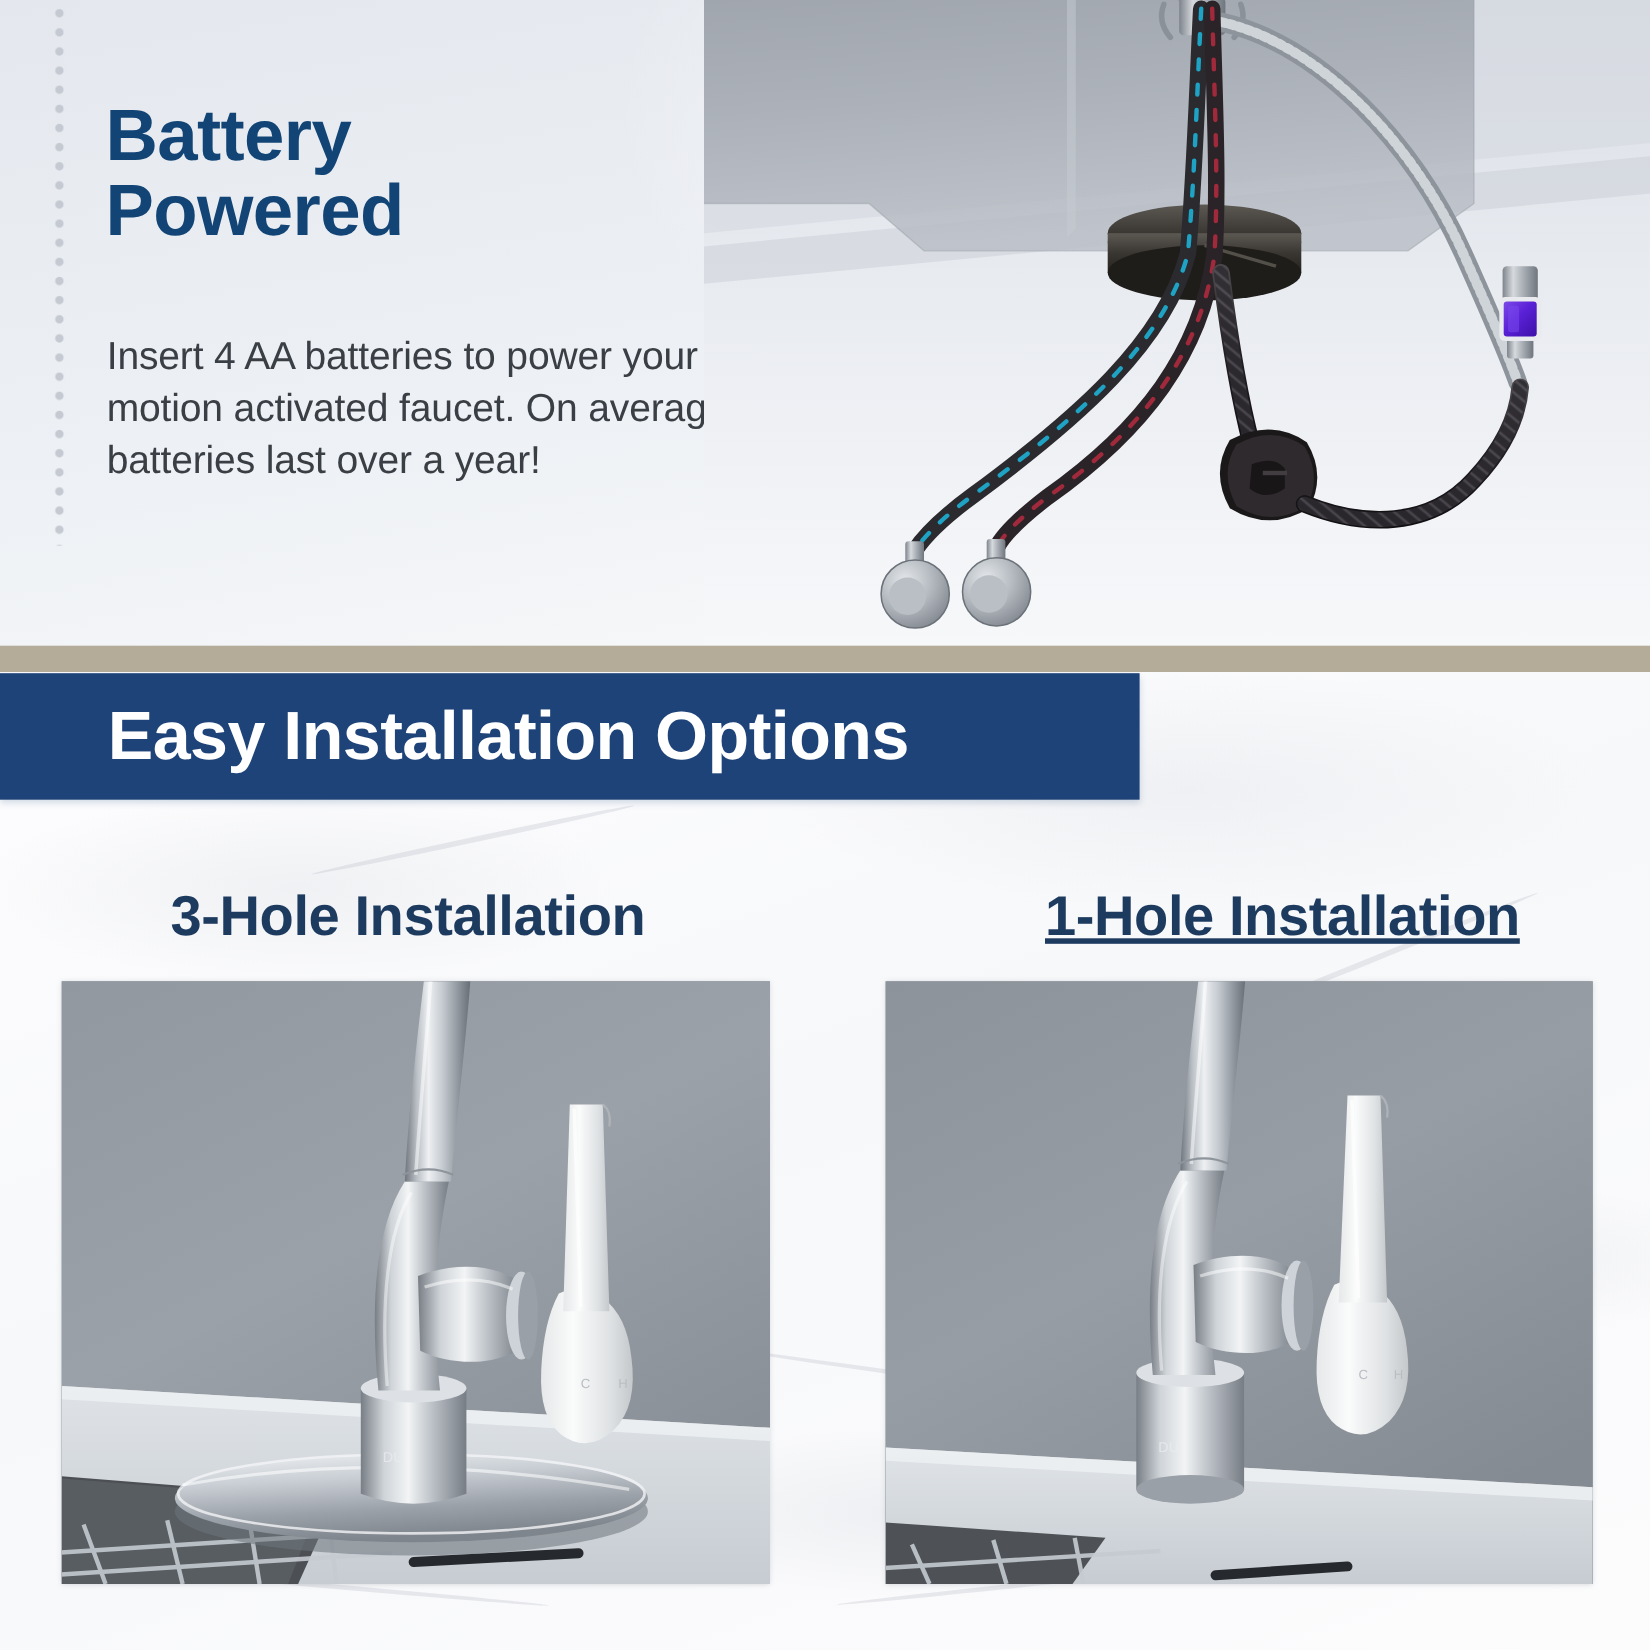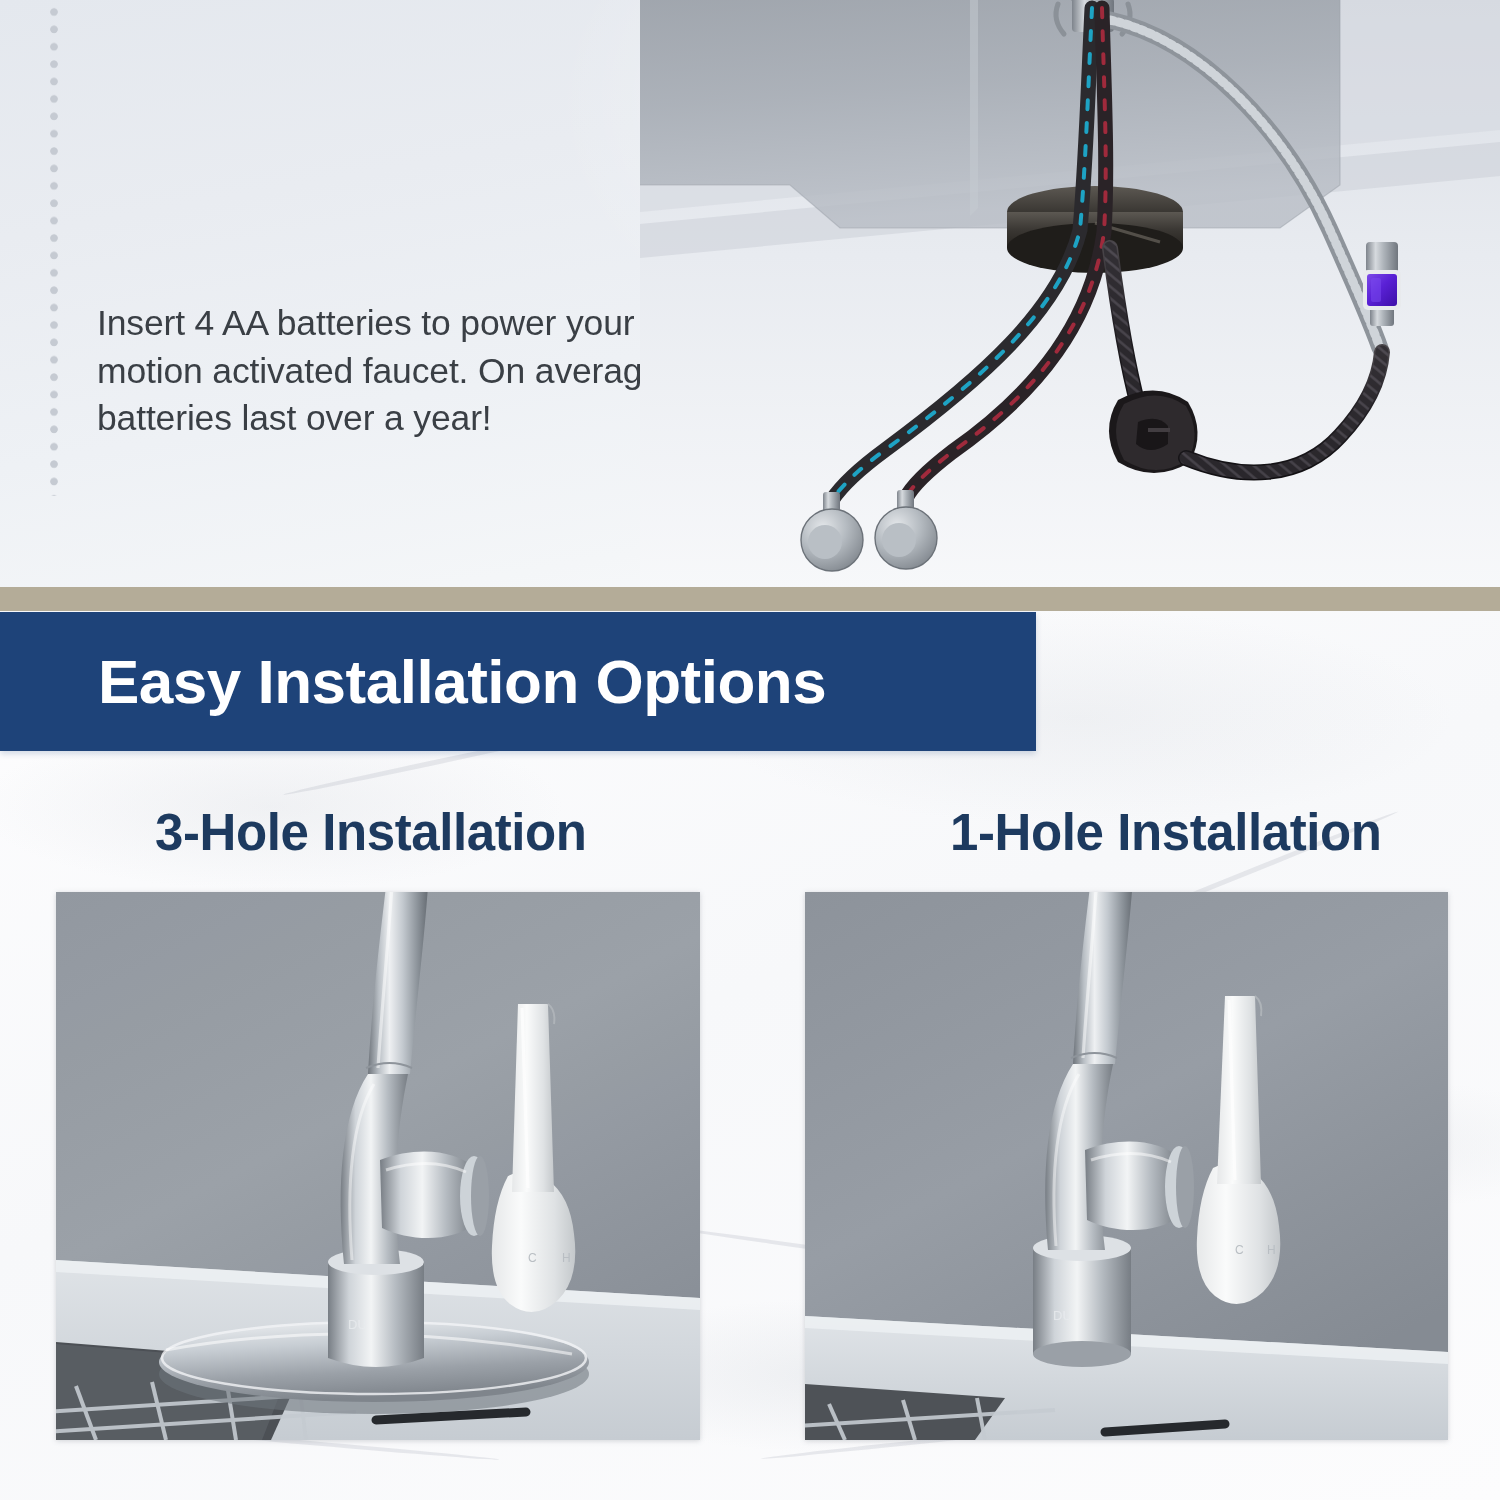--- a/index.html
+++ b/index.html
@@ -59,55 +59,61 @@
       radial-gradient(ellipse 420px 120px at 18% 22%, rgba(196,201,208,.20) 0%, rgba(196,201,208,0) 70%),
       radial-gradient(ellipse 520px 150px at 72% 12%, rgba(190,196,204,.17) 0%, rgba(190,196,204,0) 72%),
       radial-gradient(ellipse 360px 110px at 55% 86%, rgba(188,194,203,.20) 0%, rgba(188,194,203,0) 70%),
       radial-gradient(ellipse 300px 90px at 92% 60%, rgba(192,198,206,.15) 0%, rgba(192,198,206,0) 72%),
       linear-gradient(160deg,#fdfdfe 0%, #f7f8fa 45%, #fcfcfd 100%);
   }
   .vein{ position:absolute; background:rgba(172,179,190,.26); border-radius:50%; }
 
   
   .banner{
-    position:absolute; left:0; top:1px; width:1036px; height:139px;
+    position:absolute; left:0; top:1px; width:1036px; height:115px;
     background:#1e4379;
     box-shadow:0 3px 6px rgba(30,67,121,.18);
     display:flex; align-items:center;
   }
   .banner-text{
     margin-left:98px; color:#ffffff; font-size:62px; font-weight:700;
     letter-spacing:-0.5px;
   }
 
   
   .col-head{
     position:absolute; font-size:51px; font-weight:700; color:#1d3a5f;
     letter-spacing:-0.4px; white-space:nowrap;
   }
   .col-head.left { left:155px; top:192px; }
-  .col-head.right{ left:950px; top:192px; }
+  .col-head.right{ left:950px; top:192px;text-decoration:underline; }
 
   
   .photo{
     position:absolute; top:281px; height:548px; overflow:hidden;
     background:#8d939b;
     box-shadow:0 1px 5px rgba(120,126,136,.30);
   }
   .photo.left { left:56px;  width:644px; }
   .photo.right{ left:805px; width:643px; }
   .photo svg{ display:block; width:100%; height:100%; }
 </style>
 </head>
 <body>
 
 <section class="panel-top">
 
   <div class="dot-rule"></div>
 
+  <div class="head-block">
+    <div class="title-battery">
+      <div>Battery</div>
+      <div>Powered</div>
+    </div>
+  </div>
 
   <p class="body-battery">Insert 4 AA batteries to power your motion activated faucet. On average, batteries last over a year!</p>
 
   <div class="hero">
     <svg viewBox="0 0 860 610" xmlns="http://www.w3.org/2000/svg">
       <defs>
         <linearGradient id="basinG" x1="0" y1="0" x2="0.2" y2="1">
           <stop offset="0" stop-color="#8e949c"></stop>
           <stop offset="0.55" stop-color="#a2a8b0"></stop>
           <stop offset="1" stop-color="#b9bec6"></stop>

